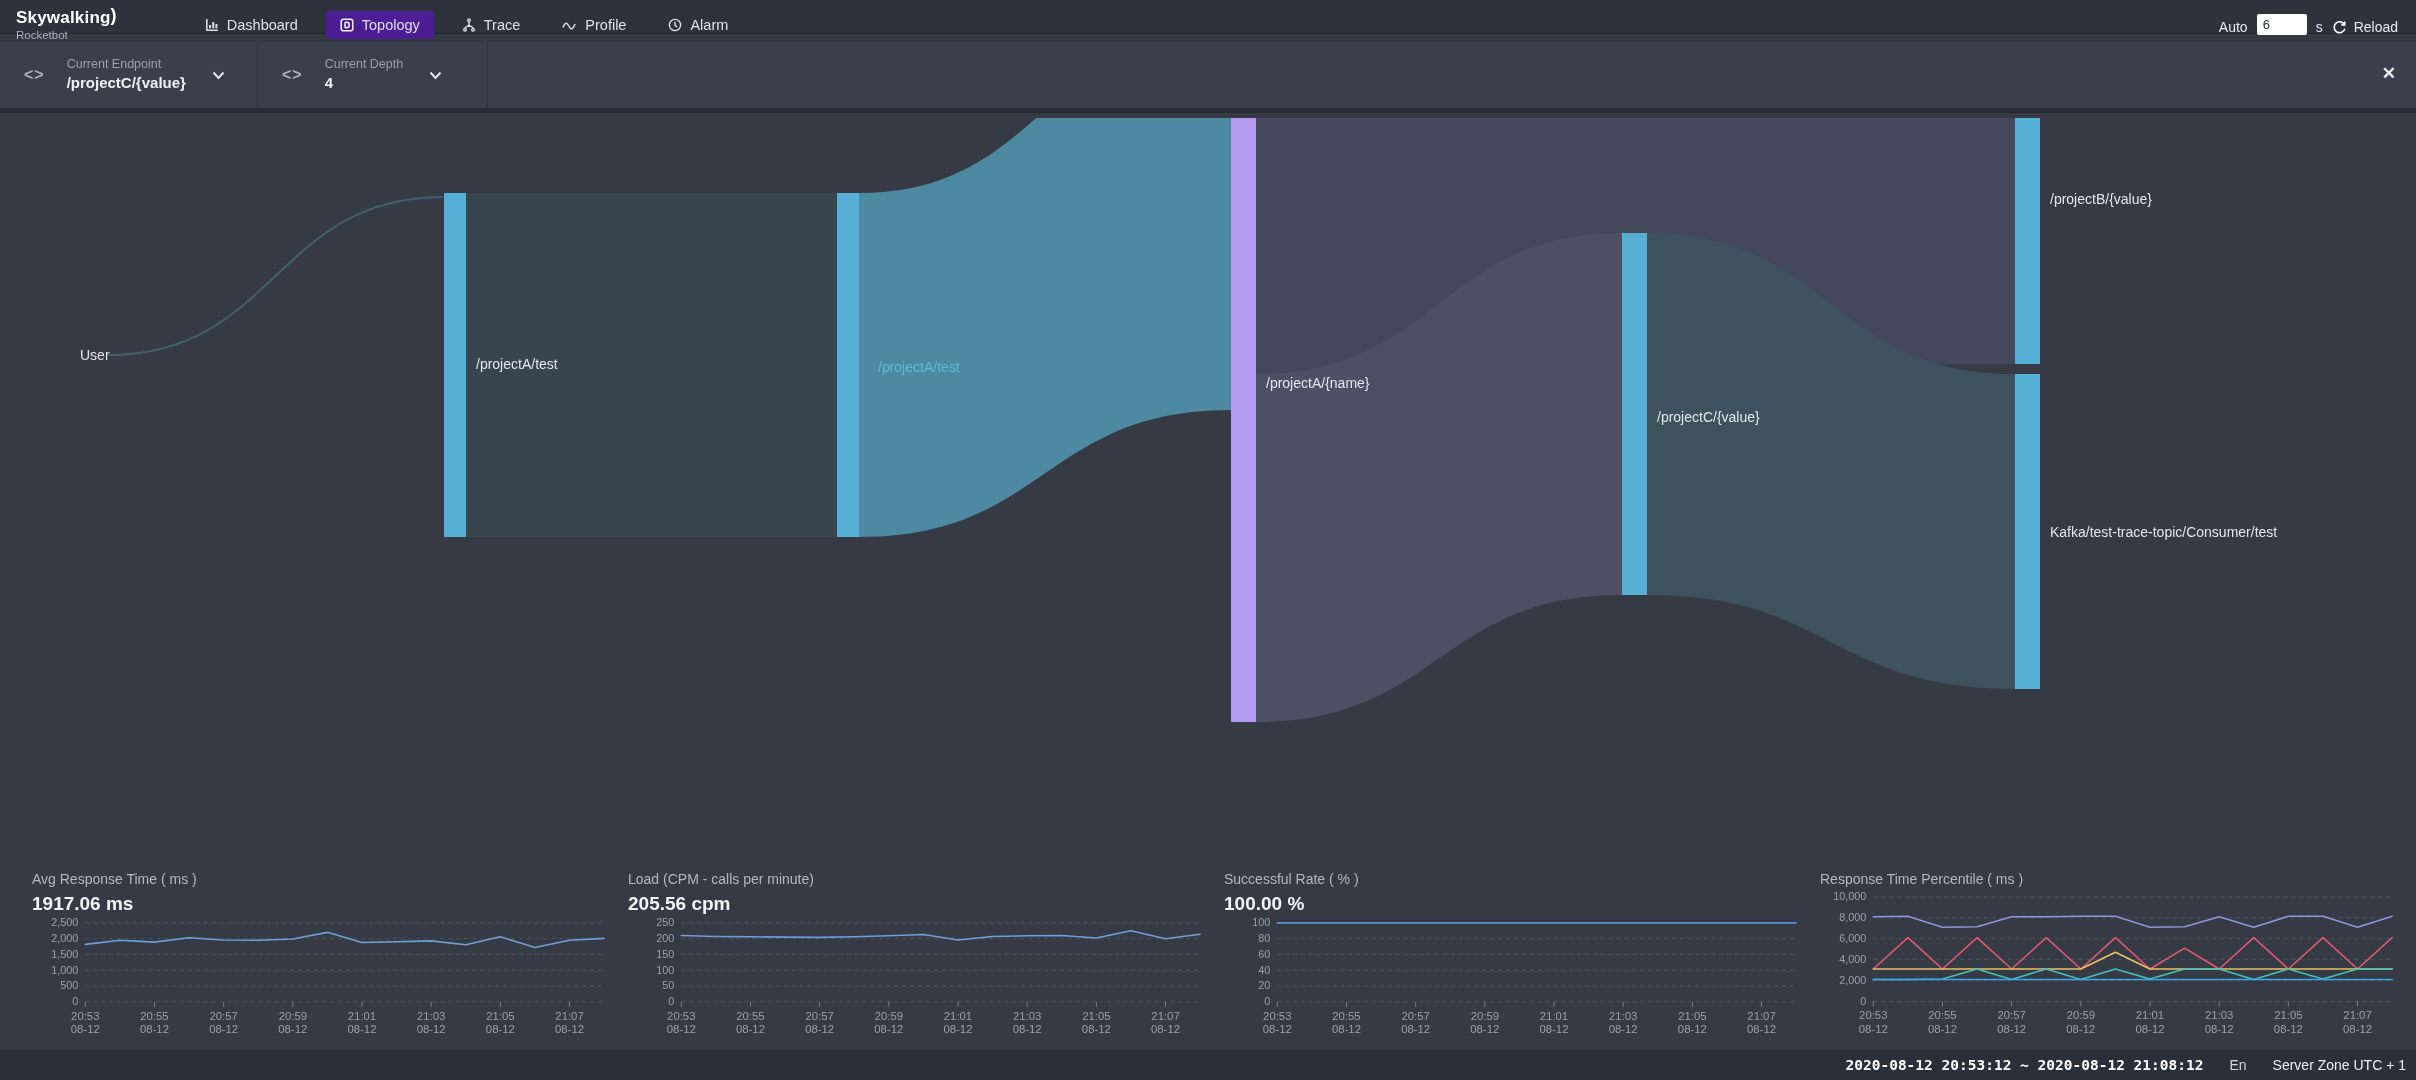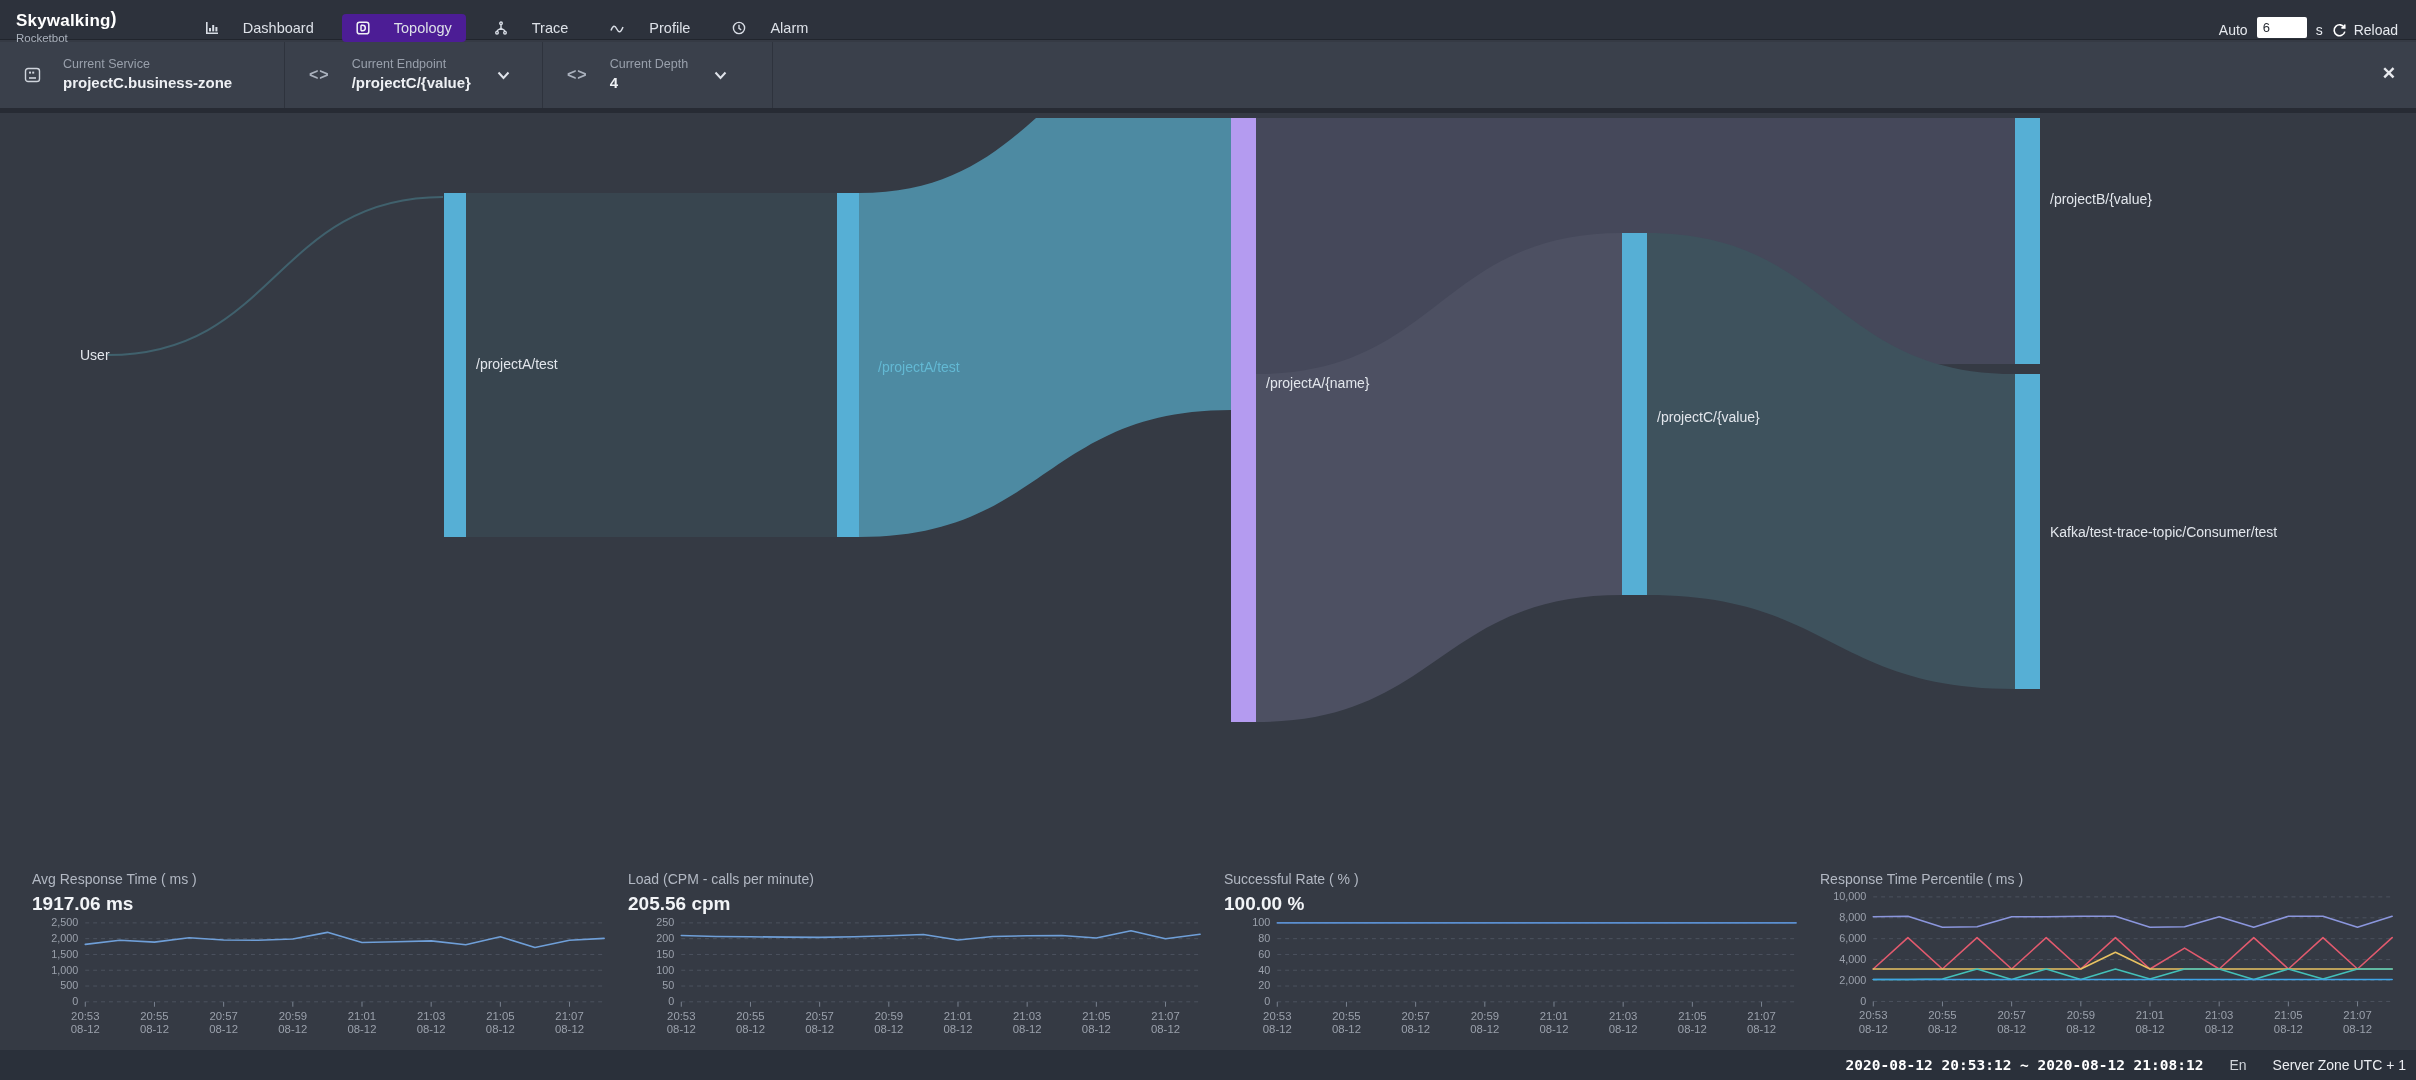--- a/index.html
+++ b/index.html
@@ -3,31 +3,31 @@
 <meta charset="utf-8">
 <style>
   * { margin:0; padding:0; box-sizing:border-box; }
   html,body { width:2416px; height:1080px; overflow:hidden; }
   body {
     font-family:"Liberation Sans", sans-serif;
     background:#353a44; color:#e2e6ec; position:relative;
   }
   
   .topnav {
-    position:absolute; top:0; left:0; width:100%; height:40px;
+    position:absolute; top:0; left:0; width:100%; height:34px;
     background:#2d323c; display:flex; align-items:center;
     border-bottom:1px solid #21252d; padding:16px 18px 0 16px; z-index:5;
   }
   .logo { display:flex; flex-direction:column; line-height:1.05; margin-right:74px; cursor:pointer; }
   .logo-line1 { font-size:17px; font-weight:bold; color:#ffffff; letter-spacing:.2px; }
   .logo-mark { font-weight:900; font-size:18px; display:inline-block; transform:translateY(-2px); }
   .logo-line2 { font-size:11.5px; color:#aab1bc; margin-top:2px; }
   .nav-items { display:flex; align-items:center; gap:14px; }
   .nav-item {
-    display:flex; align-items:center; gap:24px; padding:6px 14px; border-radius:4px;
+    display:flex; align-items:center; gap:8px; padding:6px 14px; border-radius:4px;
     font-size:14.5px; color:#dde1e8; cursor:pointer; white-space:nowrap;
   }
   .nav-item.active { background:#4c1d95; }
   .nav-ico { display:flex; align-items:center; }
   .nav-ico svg { display:block; }
   .nav-right { margin-left:auto; display:flex; align-items:flex-end; gap:9px; font-size:14px; color:#e6e9ee; }
   .auto-input {
     width:50px; height:21px; border:none; border-radius:2px; background:#ffffff;
     color:#2a2e36; font-size:13px; padding:0 6px; font-family:"Liberation Sans",sans-serif;
   }
@@ -141,34 +141,20 @@
             <path d="M13.7 9.2A5.8 5.8 0 1 1 13.2 5"></path>
             <path d="M13.6 1.6v3.6h-3.6" fill="none"></path>
           </svg>
       </span>
       <span>Reload</span>
     </span>
   </div>
 </div>
 
 <div class="selbar">
-  <div class="sel-sec w-service">
-    <span class="ico">
-      <svg width="17" height="16" viewBox="0 0 17 16" fill="none" stroke="#cfd4dc" stroke-width="1.4">
-          <rect x="1.5" y="1.5" width="14" height="13" rx="2.6"></rect>
-          <rect x="5" y="10.2" width="7" height="1.6" fill="#cfd4dc" stroke="none"></rect>
-          <rect x="5" y="4.6" width="2" height="2" fill="#cfd4dc" stroke="none"></rect>
-          <rect x="8.2" y="4.6" width="2" height="2" fill="#cfd4dc" stroke="none"></rect>
-        </svg>
-    </span>
-    <span class="sel-texts">
-      <span class="sel-label">Current Service</span>
-      <span class="sel-value">projectC.business-zone</span>
-    </span>
-  </div>
   <div class="sel-sec w-endpoint">
     <span class="ico code-glyph">&lt;&gt;</span>
     <span class="sel-texts">
       <span class="sel-label">Current Endpoint</span>
       <span class="sel-value">/projectC/{value}</span>
     </span>
     <span class="sel-chevron">
       <svg width="13" height="9" viewBox="0 0 13 9" fill="none" stroke="#dfe3ea" stroke-width="2">
           <polyline points="1.5,1.5 6.5,7 11.5,1.5"></polyline>
         </svg>

